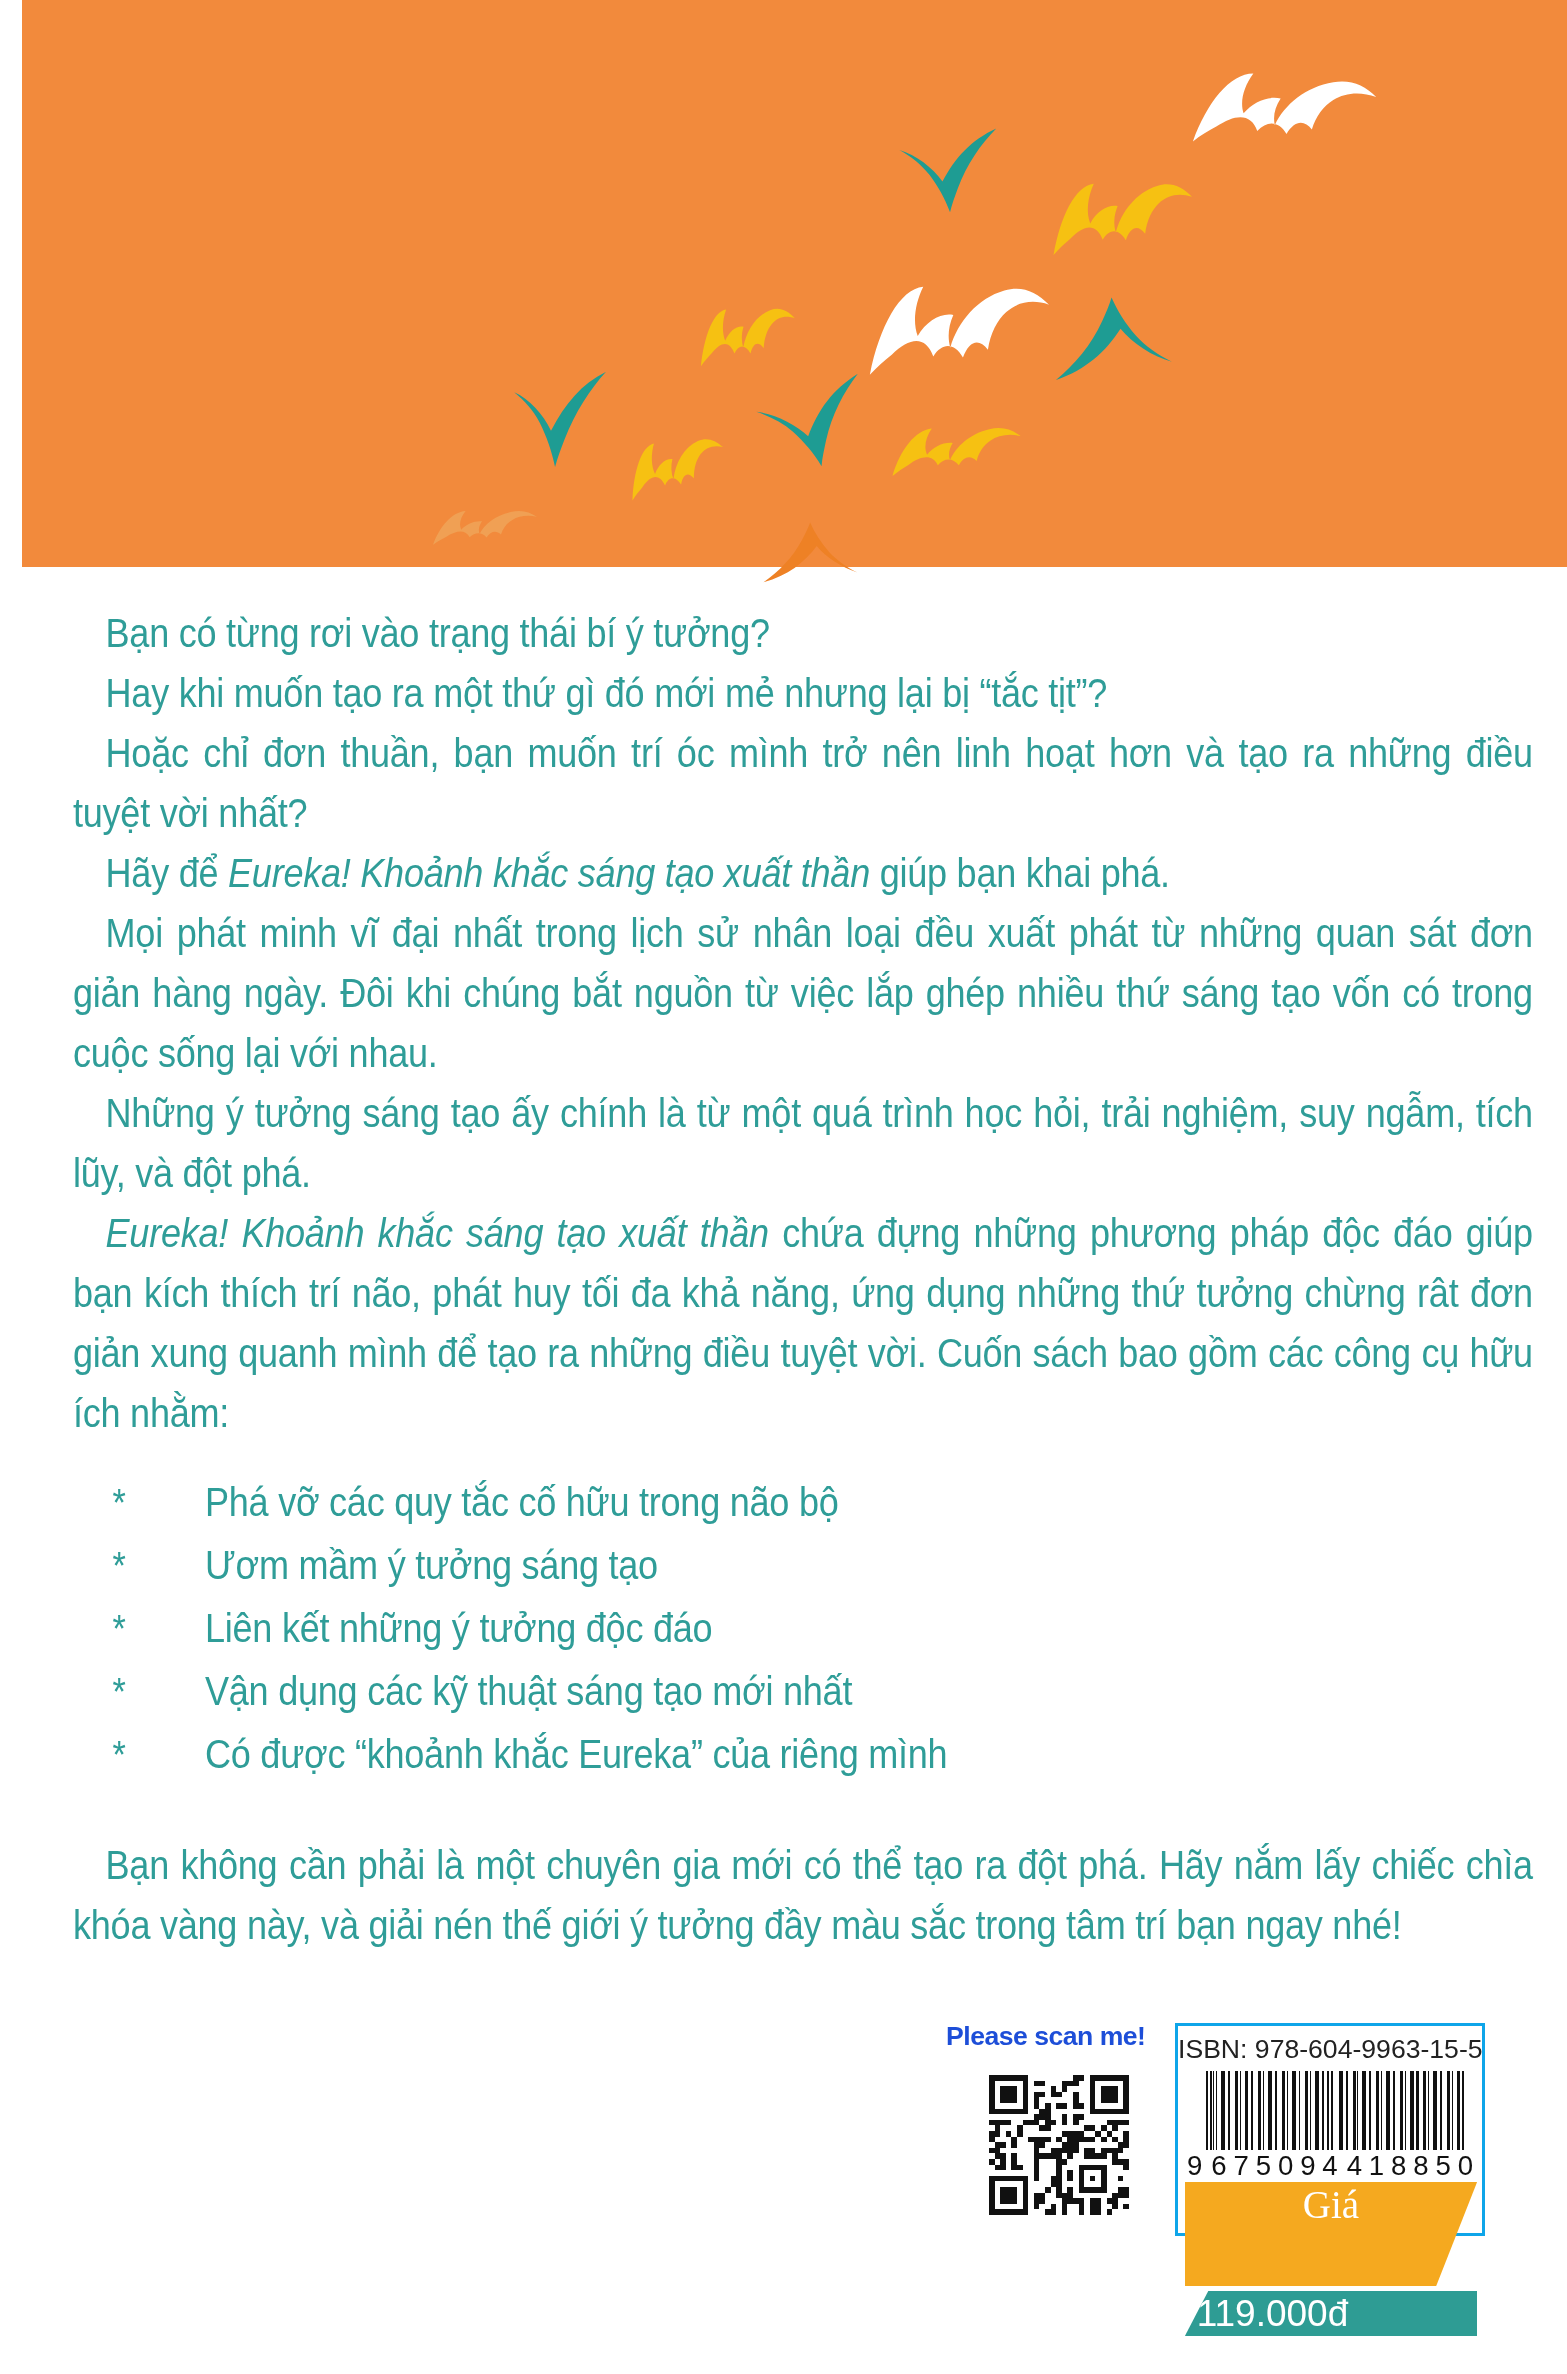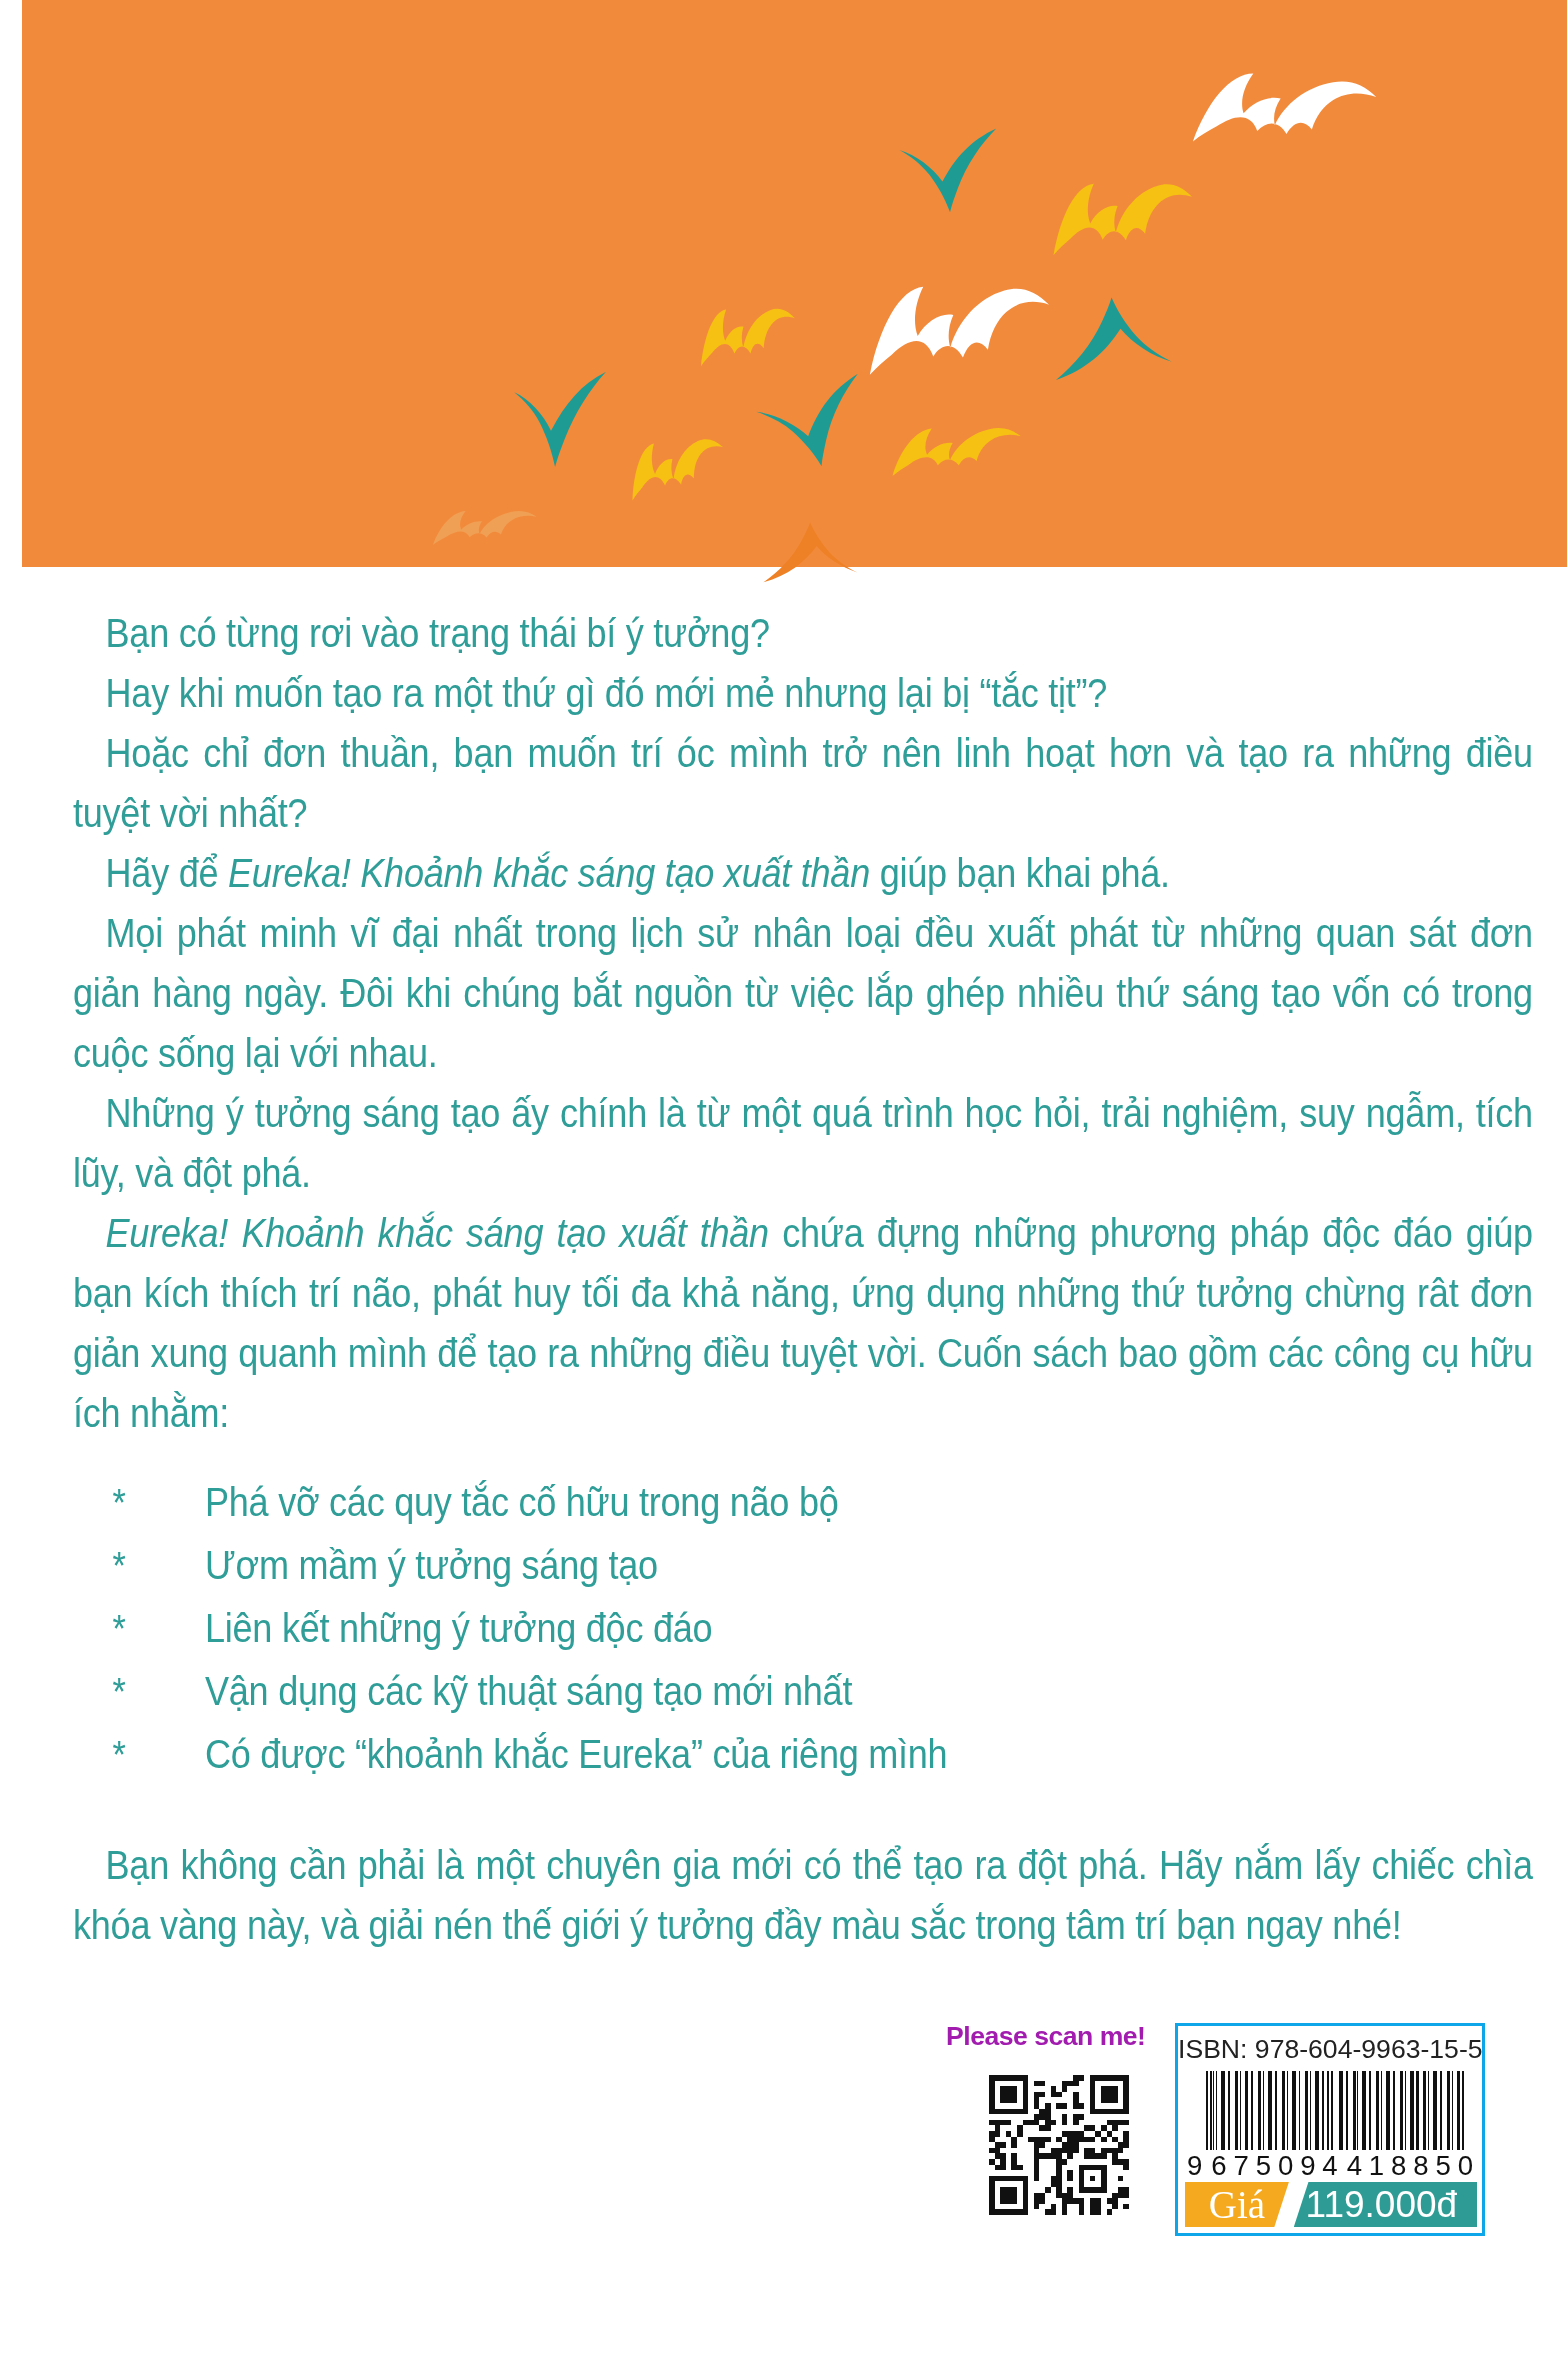--- a/index.html
+++ b/index.html
@@ -69,21 +69,21 @@
   }
   .bullet-list .mark{
     flex:0 0 105px;
     font-size:39px;
   }
   .closing p{margin-top:49px;}
   
   .scan-label{
     position:absolute;left:924px;top:2021px;width:173px;
     text-align:center;
-    font-weight:700;font-size:26.6px;color:#a21caf;
+    font-weight:700;font-size:26.6px;color:#1d4ed8;
     letter-spacing:-0.5px;
     white-space:nowrap;
   }
   .qr{
     position:absolute;left:967px;top:2075px;
     width:140px;height:140px;background:#fff;
   }
   .qr svg{width:100%;height:100%;shape-rendering:crispEdges;}
   .isbn-box{
     position:absolute;left:1153px;top:2023px;
@@ -113,21 +113,21 @@
   .guard.g-right{right:15.8px;}
   .barcode-digits{
     position:absolute;left:7.9px;right:7.9px;top:124px;
     display:flex;justify-content:space-between;
     font-size:27.6px;color:#111;
     letter-spacing:6.9px;
   }
   .barcode-digits span{background:#fff;padding:0 1px;}
   .price-row{
     position:absolute;left:6.9px;right:4.9px;bottom:5.9px;height:45px;
-    display:flex;gap:4.9px;
+    display:flex;gap:4.9px;flex-direction:column;
   }
   .price-label{
     flex:0 0 104px;
     background:var(--price-yellow);
     clip-path:polygon(0 0,100% 0,86% 100%,0 100%);
     color:#fff;
     font-family:"Liberation Serif","DejaVu Serif",serif;
     font-size:39px;line-height:45px;
     text-align:center;
   }

